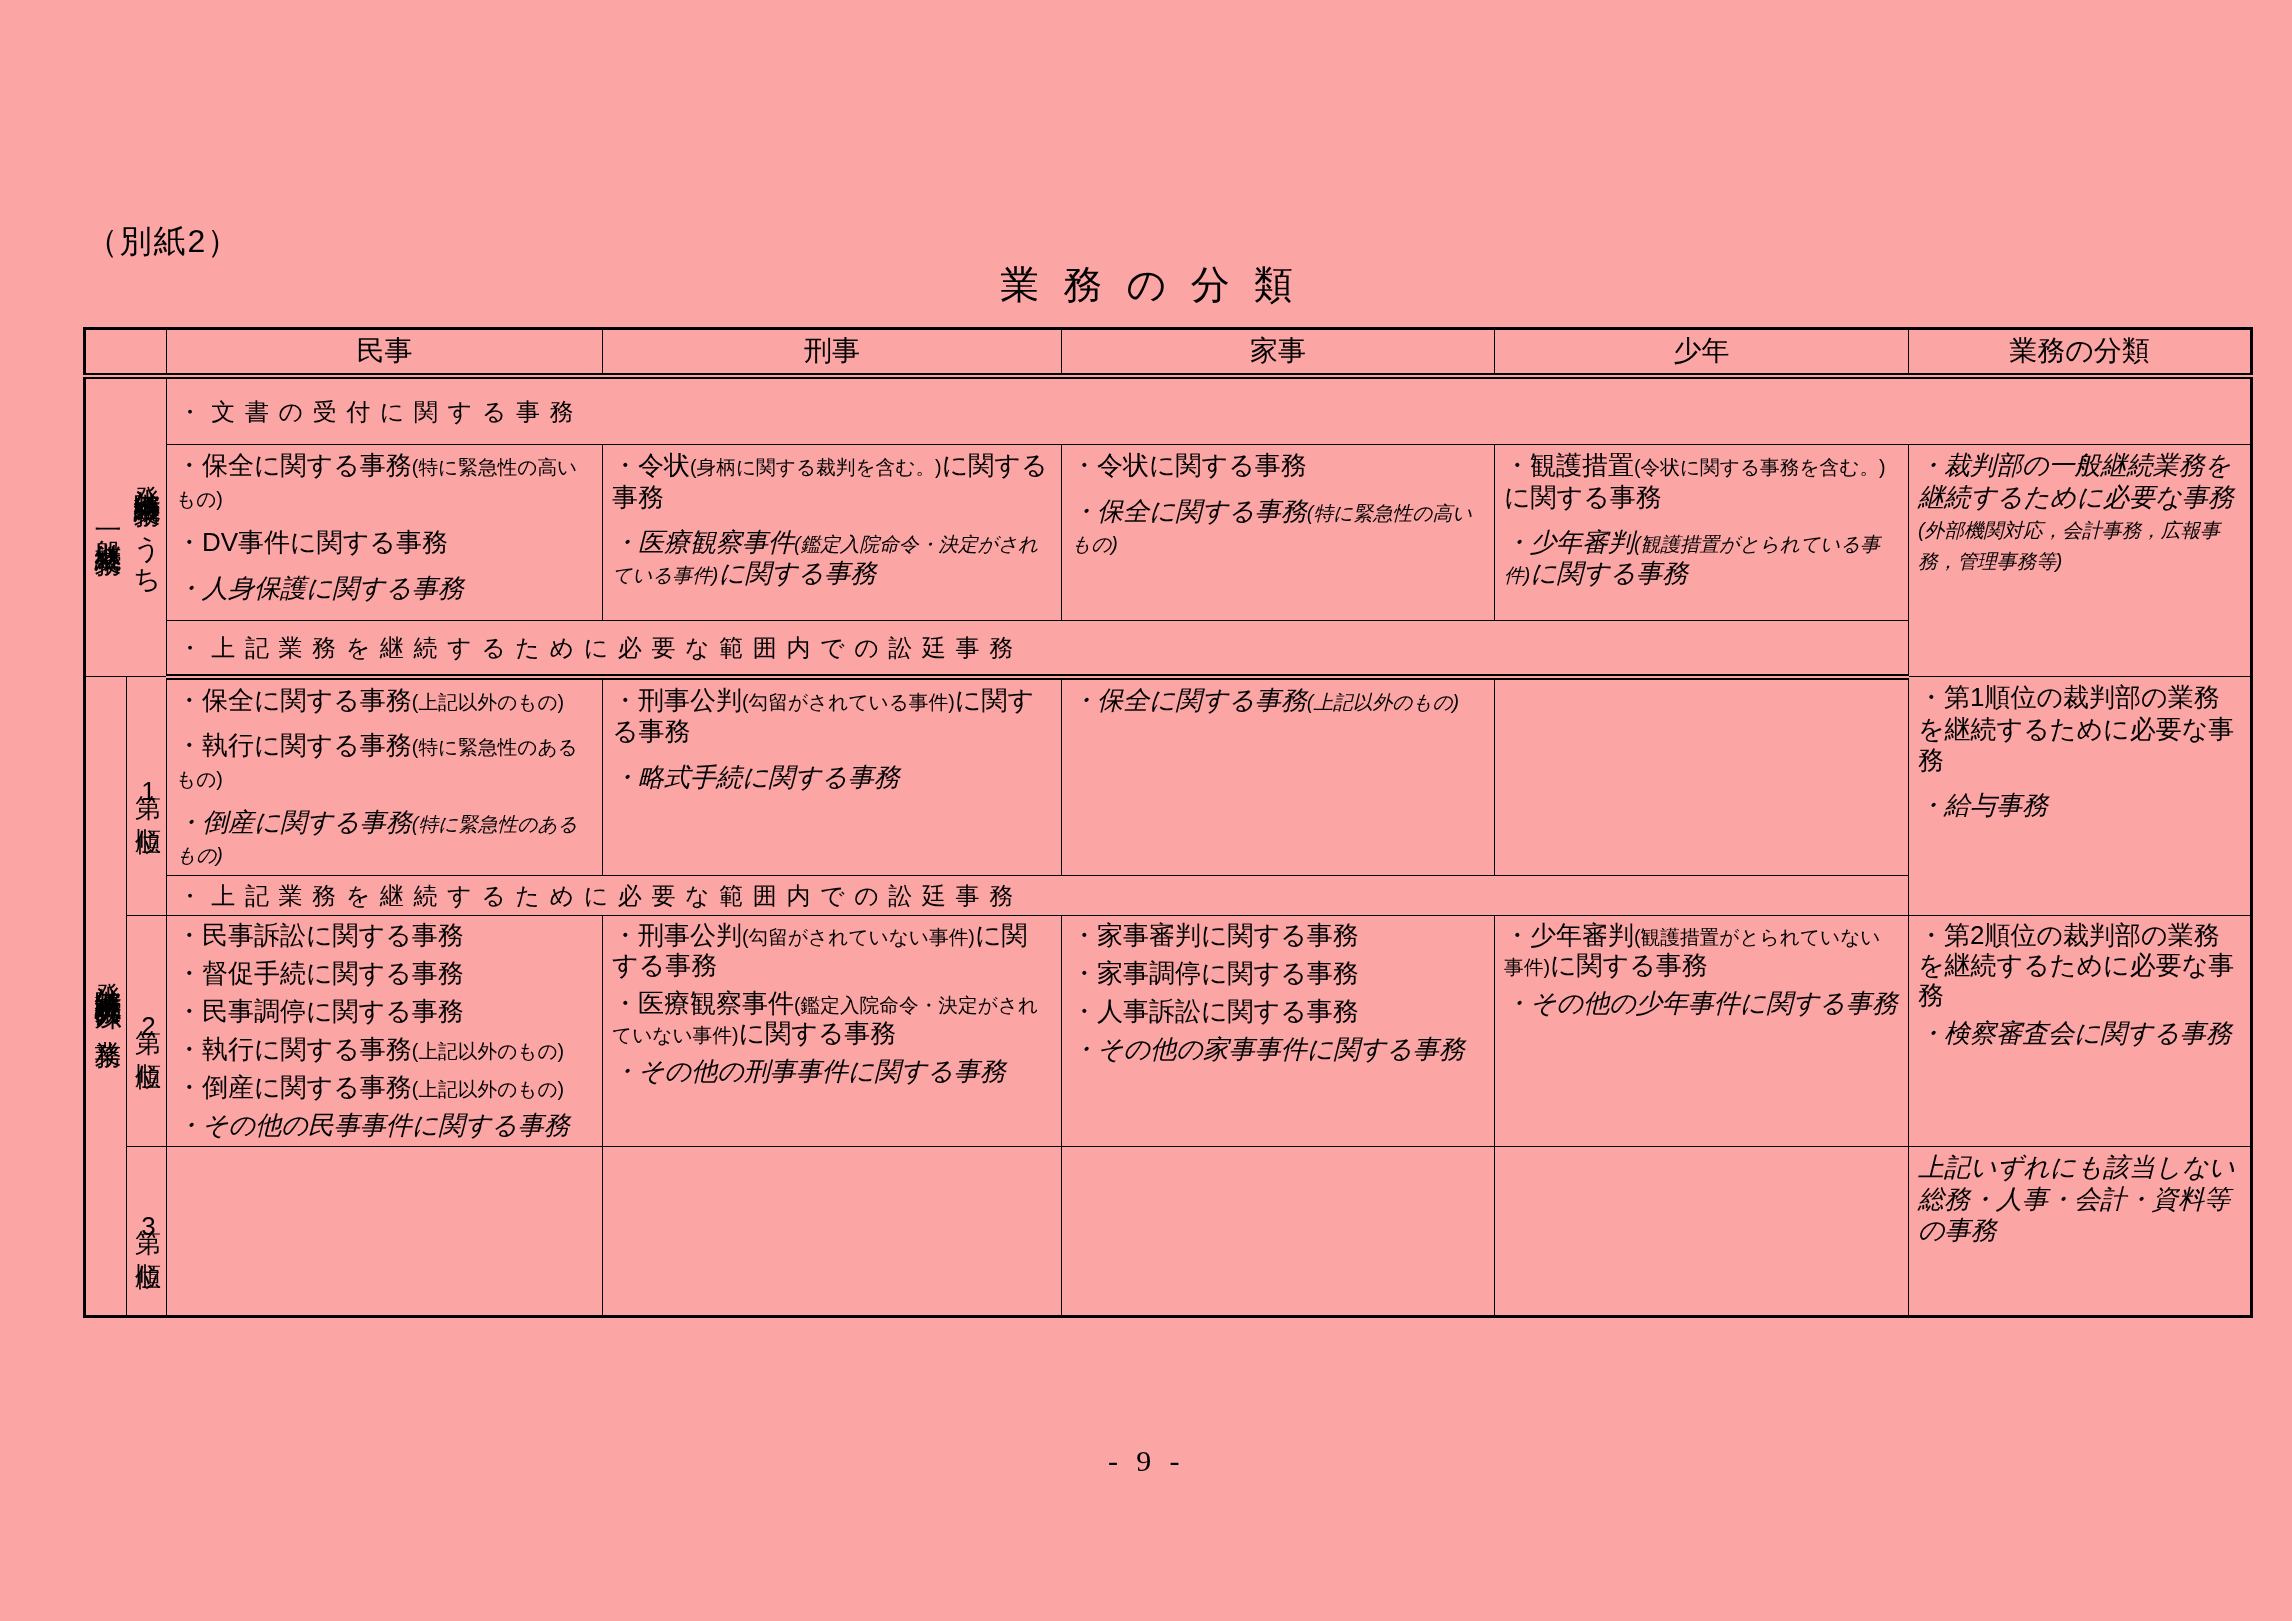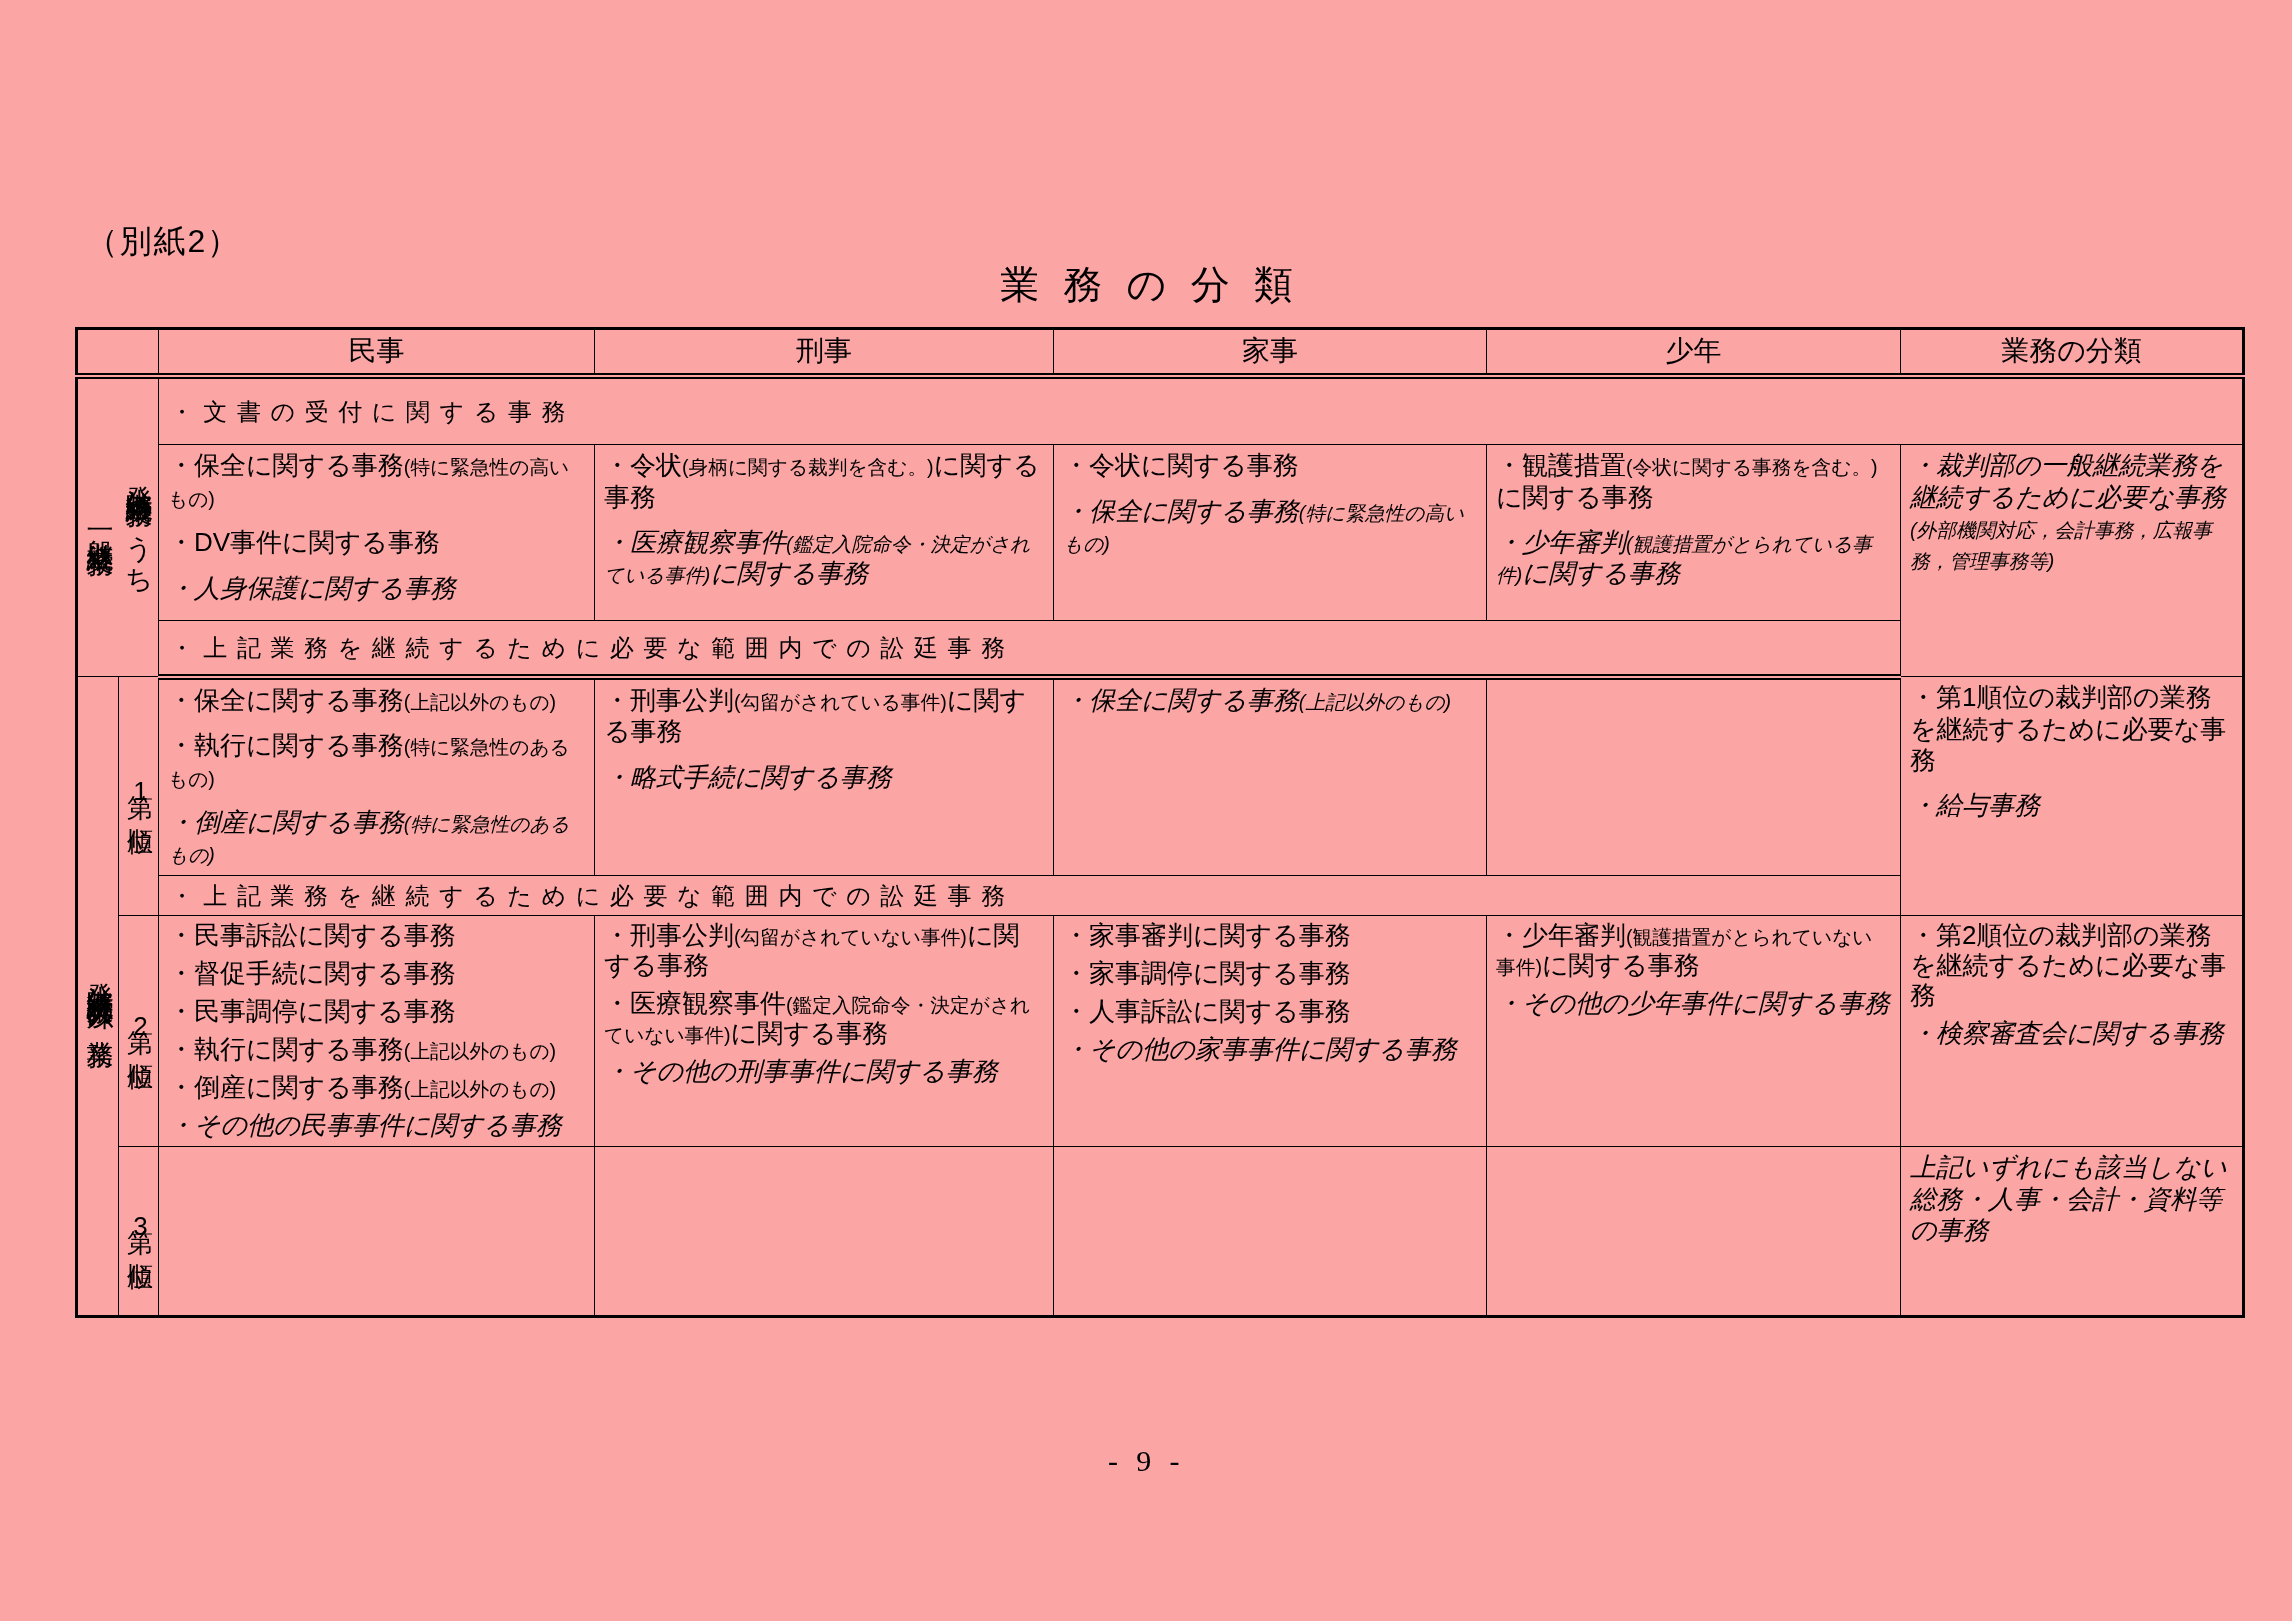--- a/index.html
+++ b/index.html
@@ -7,21 +7,21 @@
     position:relative;width:2293px;height:1622px;background:#fca5a5;
     font-family:"Liberation Sans",sans-serif;color:#000;overflow:hidden;
   }
   .doc-tag{position:absolute;left:86px;top:220px;font-size:32px;letter-spacing:1.8px;}
   .doc-title{position:absolute;left:0;right:0;top:258px;text-align:center;
     font-size:39px;letter-spacing:0.62em;text-indent:0.62em;}
   .page-number{position:absolute;left:0;right:0;top:1444px;text-align:center;
     font-family:"Liberation Serif",serif;font-size:30px;letter-spacing:5.4px;}
 
   table.classification{
-    position:absolute;left:75px;top:327px;width:2167px;
+    position:absolute;left:83px;top:327px;width:2167px;
     border-collapse:collapse;table-layout:fixed;
     border:3.6px solid #000;
   }
   .classification th,.classification td{
     border:1.8px solid #000;vertical-align:top;padding:5.4px 9px;
     font-size:26px;line-height:1.2;overflow:hidden;
   }
   .classification thead th{
     vertical-align:middle;text-align:center;font-weight:normal;font-size:28px;
     padding:1.8px;border-bottom:6.3px double #000;

